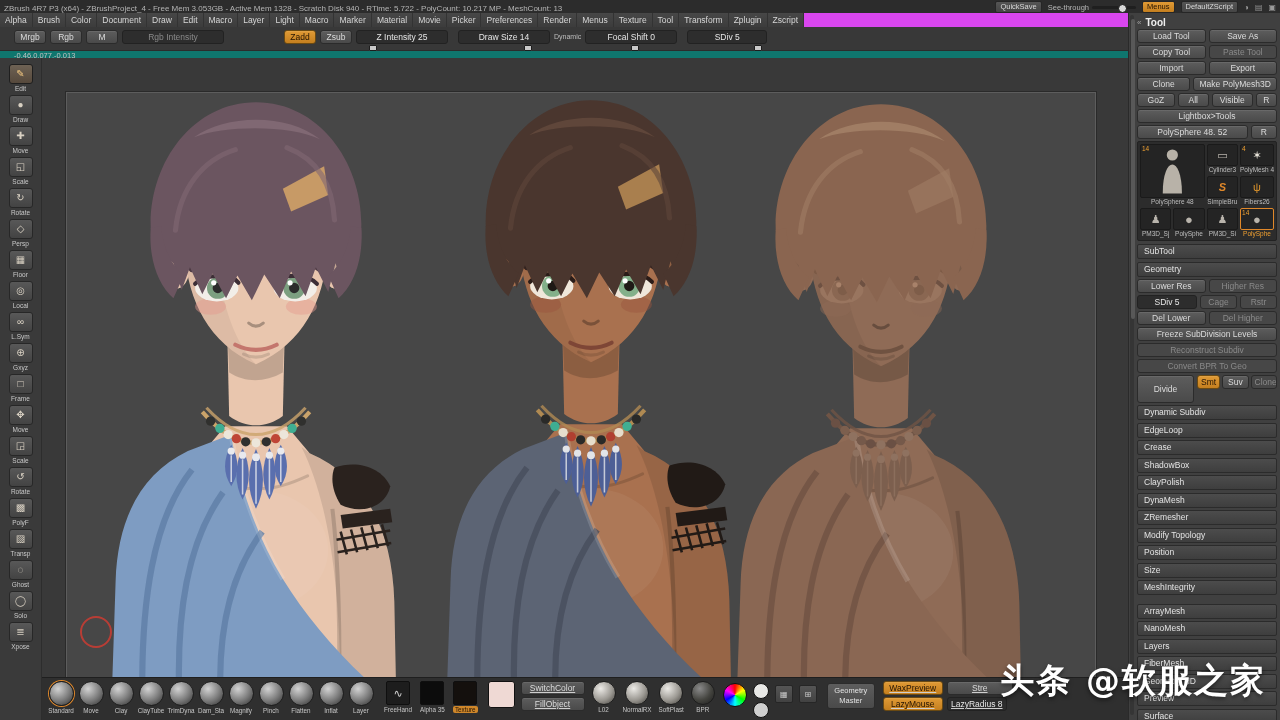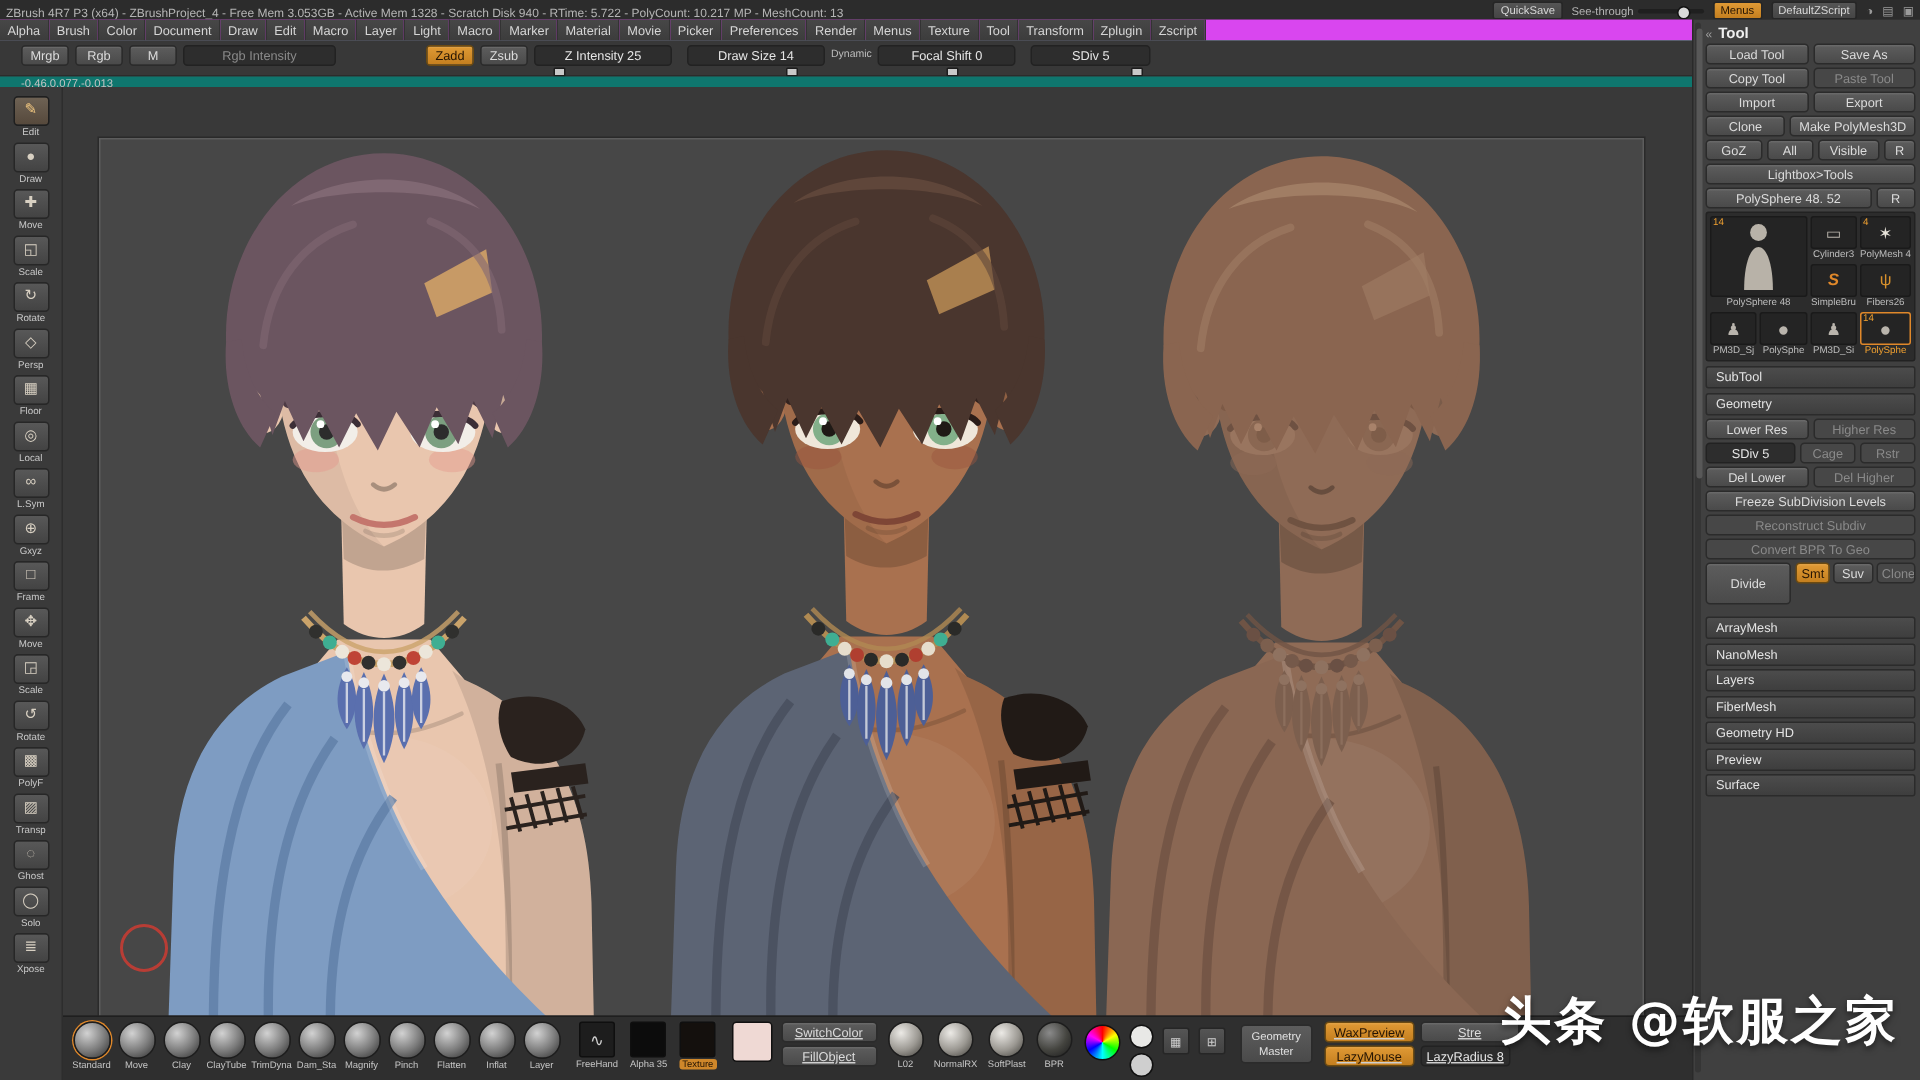--- a/index.html
+++ b/index.html
@@ -550,20 +550,34 @@
       <span class="btn" style="flex:1.1;height:26px;line-height:26px">Divide</span>
       <span style="flex:1;display:flex;gap:2px">
         <span class="btn orange">Smt</span>
         <span style="display:flex;gap:2px">
           <span class="btn" style="flex:1">Suv</span>
           <span class="btn disabled" style="flex:1">Clone</span>
         </span>
       </span>
     </div>
 
+    <div>
+
+    <div class="rp-section">Dynamic Subdiv</div>
+        <div class="rp-section">EdgeLoop</div>
+        <div class="rp-section">Crease</div>
+        <div class="rp-section">ShadowBox</div>
+        <div class="rp-section">ClayPolish</div>
+        <div class="rp-section">DynaMesh</div>
+        <div class="rp-section">ZRemesher</div>
+        <div class="rp-section">Modify Topology</div>
+        <div class="rp-section">Position</div>
+        <div class="rp-section">Size</div>
+        <div class="rp-section">MeshIntegrity</div>
+      </div>
     <div class="rp-gap"></div>
     <div>
 
     <div class="rp-section">ArrayMesh</div>
         <div class="rp-section">NanoMesh</div>
         <div class="rp-section">Layers</div>
         <div class="rp-section">FiberMesh</div>
         <div class="rp-section">Geometry HD</div>
         <div class="rp-section">Preview</div>
         <div class="rp-section">Surface</div>

